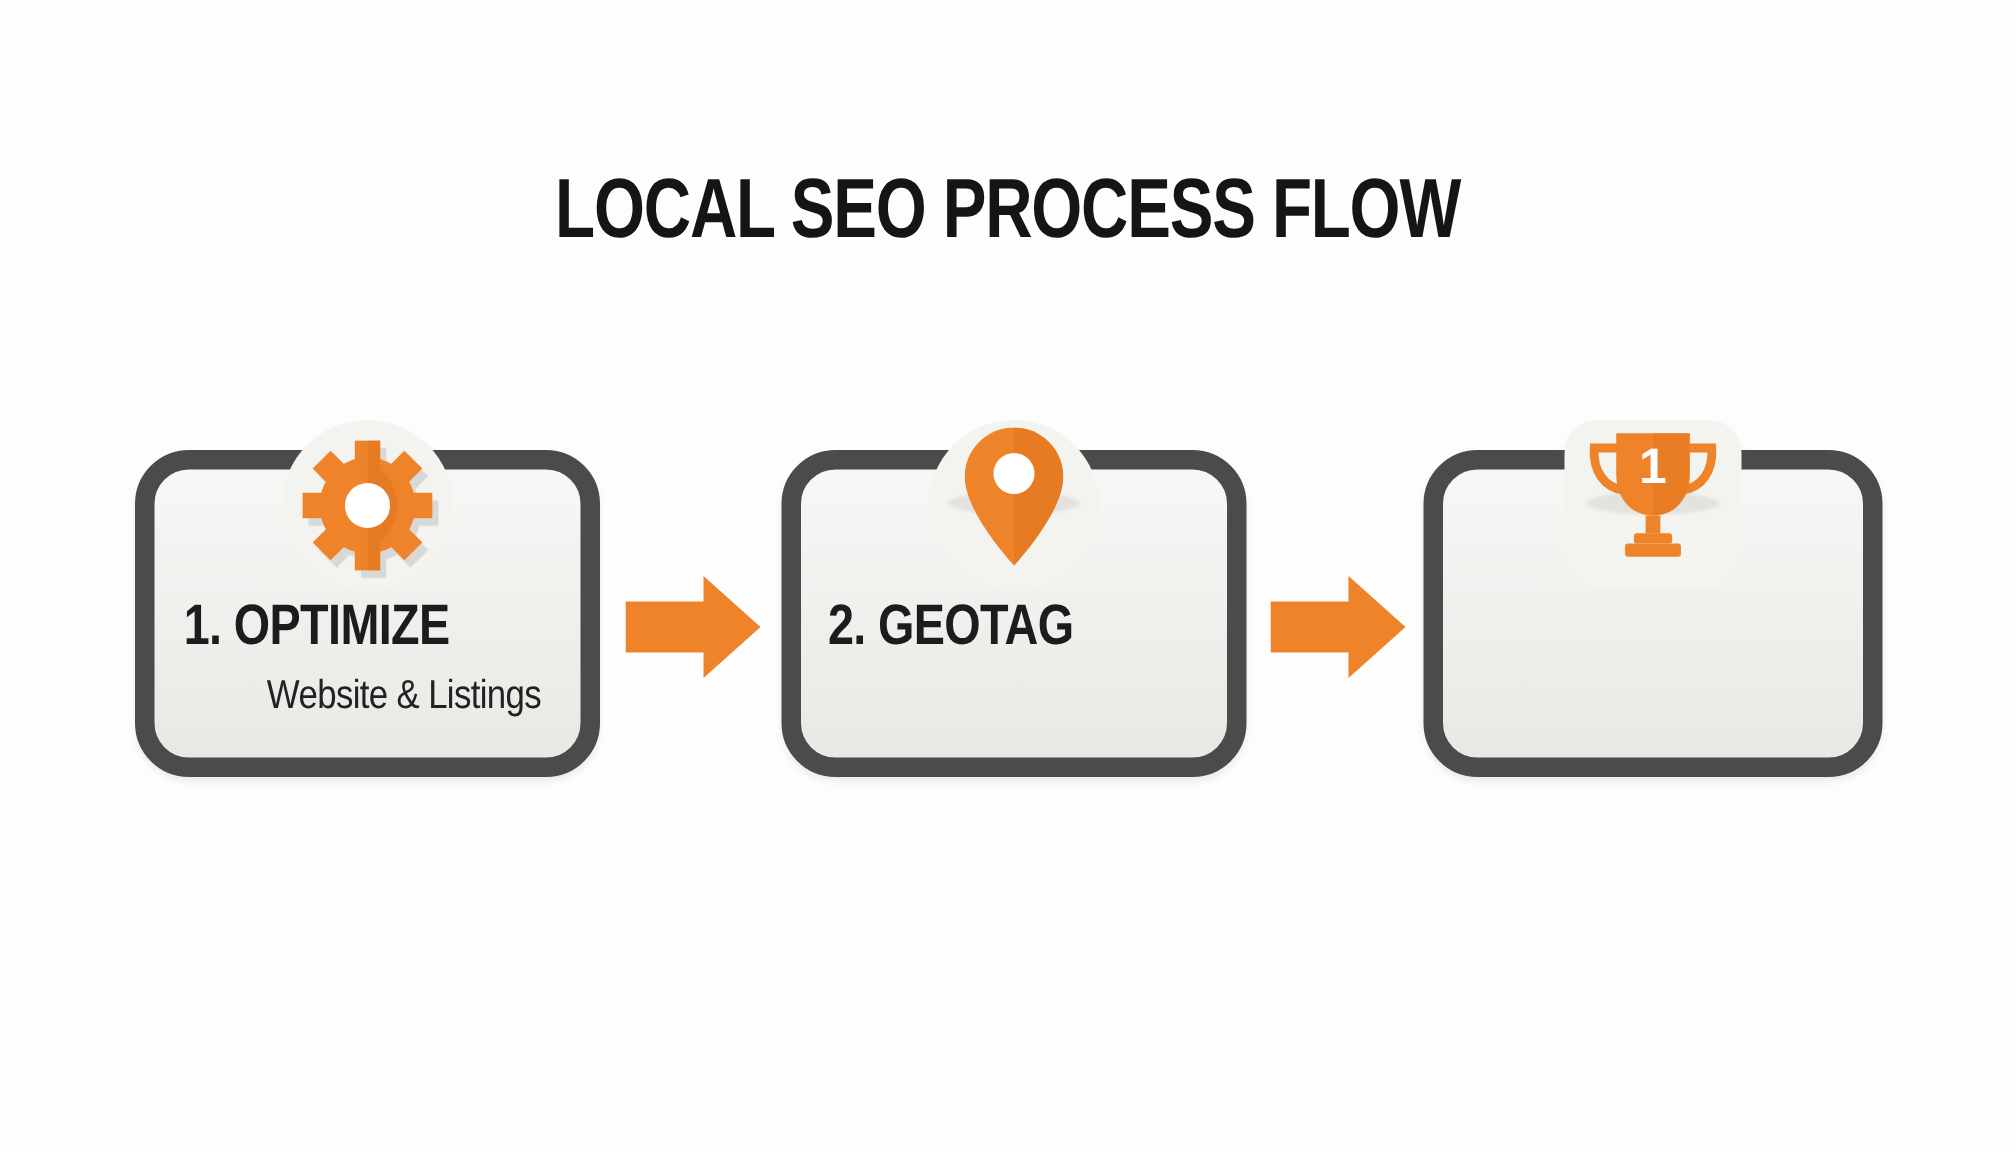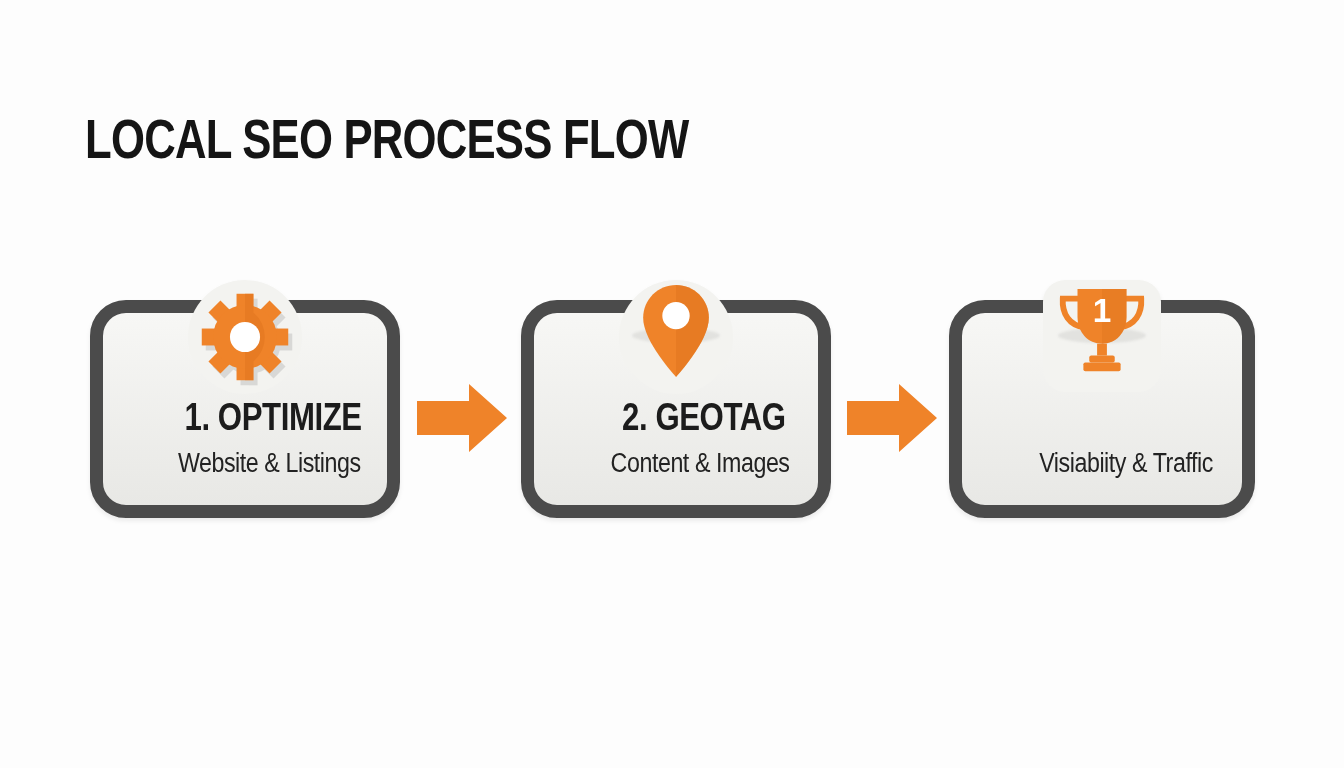--- a/index.html
+++ b/index.html
@@ -9,20 +9,21 @@
     background:#fdfdfd;
     font-family:"Liberation Sans", sans-serif;
     overflow:hidden;
   }
   .condensed   { display:inline-block; transform:scaleX(0.78); transform-origin:center; white-space:nowrap; }
   .condensed-md{ display:inline-block; transform:scaleX(0.82); transform-origin:center; white-space:nowrap; }
   .condensed-sm{ display:inline-block; transform:scaleX(0.86); transform-origin:center; white-space:nowrap; }
 
   .page-title {
     position:absolute; top:106px; left:0; width:1344px;
+    text-align:center;
     font-size:56px; font-weight:bold; letter-spacing:-1px;
     color:var(--title-color);
   }
 
   .step-box {
     position:absolute; top:300px;
     width:310px; height:218px;
     border:13px solid var(--border-color);
     border-radius:36px;
     background:linear-gradient(180deg, var(--box-fill-top) 0%, var(--box-fill-bottom) 100%);
@@ -47,25 +48,23 @@
     border-radius:50%;
     background:#e2e2df;
     filter:blur(1px);
     z-index:0;
   }
   .icon-badge svg { position:relative; z-index:1; }
   .gear-wrap svg { filter:drop-shadow(4px 5px 0 rgba(60,60,60,0.14)); }
 
   .step-heading {
     position:absolute; top:82px; left:0; width:100%;
-    text-align:center;
     font-size:38px; font-weight:bold; letter-spacing:-0.5px;
     color:var(--heading-color);
     line-height:44px;
-    margin-left:28px;
   }
   .step-subtitle {
     position:absolute; top:134px; left:0; width:100%;
     text-align:center;
     font-size:27px; font-weight:normal; letter-spacing:-0.5px;
     color:var(--subtitle-color);
     line-height:32px;
     padding-left:48px;
   }
 
@@ -121,39 +120,33 @@
     <div class="icon-shadow"></div>
     <svg width="66" height="92" viewBox="0 0 60 84" style="margin-top:-12px">
       <path class="fill-accent" d="M30 0 C13.4 0 0 13.4 0 30 C0 52 30 84 30 84 C30 84 60 52 60 30 C60 13.4 46.6 0 30 0 Z"></path>
       <path class="fill-accent-dark" d="M30 0 C46.6 0 60 13.4 60 30 C60 52 30 84 30 84 L30 0 Z" opacity="0.55"></path>
       <circle cx="30" cy="28" r="12.5" fill="#ffffff"></circle>
     </svg>
   </div>
   <div class="step-heading">
     <span class="condensed-md">2. GEOTAG</span>
   </div>
-  <div class="step-subtitle">
-    <span class="condensed-sm">Content &amp; Images</span>
-  </div>
 </div>
 
 <svg class="flow-arrow a2" viewBox="0 0 90 68">
   <polygon class="fill-accent" points="0,17 52,17 52,0 90,34 52,68 52,51 0,51"></polygon>
 </svg>
 
 <div class="step-box b3">
   <div class="icon-badge square">
     <div class="icon-shadow"></div>
     <svg width="98" height="98" viewBox="0 0 100 100" style="margin-top:-8px">
       <path class="stroke-accent" d="M27 16 H10 C9 32 17 43 31 45" stroke-width="6"></path>
       <path class="stroke-accent" d="M73 16 H90 C91 32 83 43 69 45" stroke-width="6"></path>
       <path class="fill-accent" d="M25 6 H75 V34 C75 51 64 62 50 62 C36 62 25 51 25 34 Z"></path>
       <path class="fill-accent-dark" d="M50 6 H75 V34 C75 51 64 62 50 62 Z" opacity="0.45"></path>
       <rect class="fill-accent" x="45" y="62" width="10" height="12"></rect>
       <rect class="fill-accent" x="37" y="74" width="26" height="7" rx="2"></rect>
       <rect class="fill-accent" x="31" y="81" width="38" height="9" rx="2"></rect>
       <text x="50" y="40" text-anchor="middle" fill="#ffffff" font-family="Liberation Sans, sans-serif" font-size="34" font-weight="bold">1</text>
     </svg>
   </div>
-  <div class="step-subtitle">
-    <span class="condensed-sm">Visiabiity &amp; Traffic</span>
-  </div>
 </div>
 
 </body></html>

